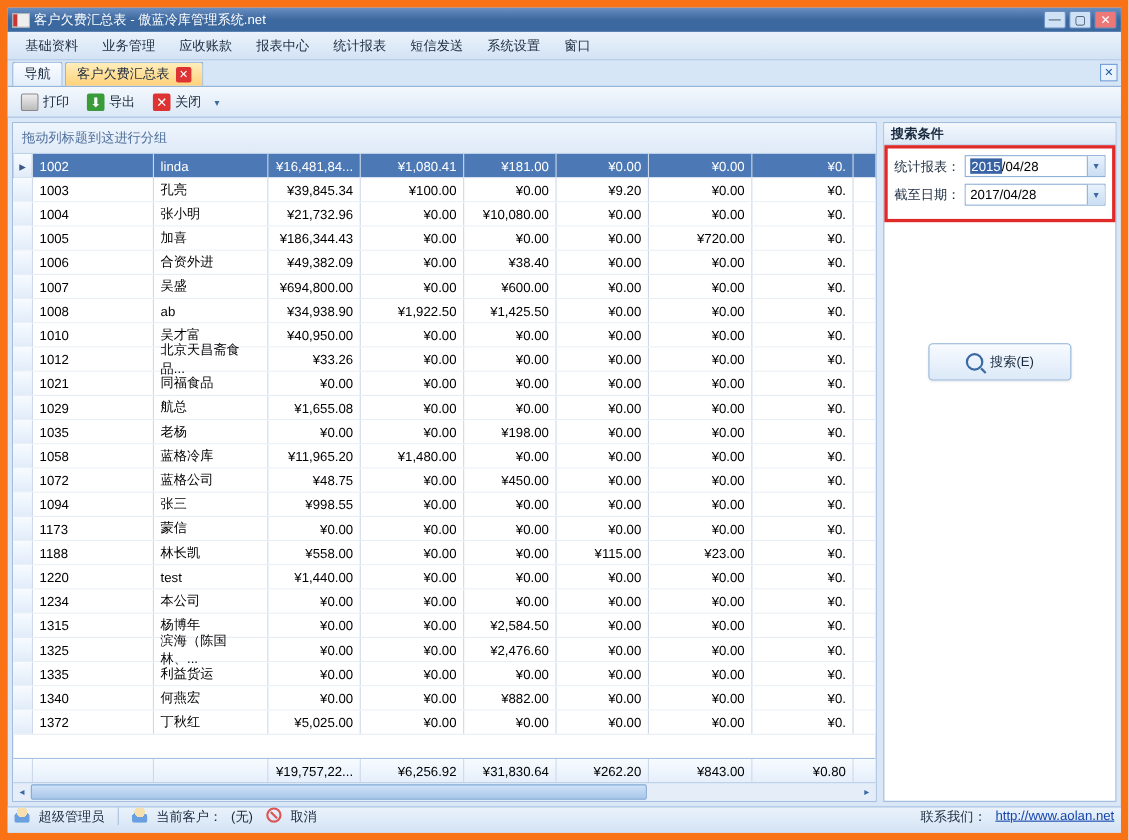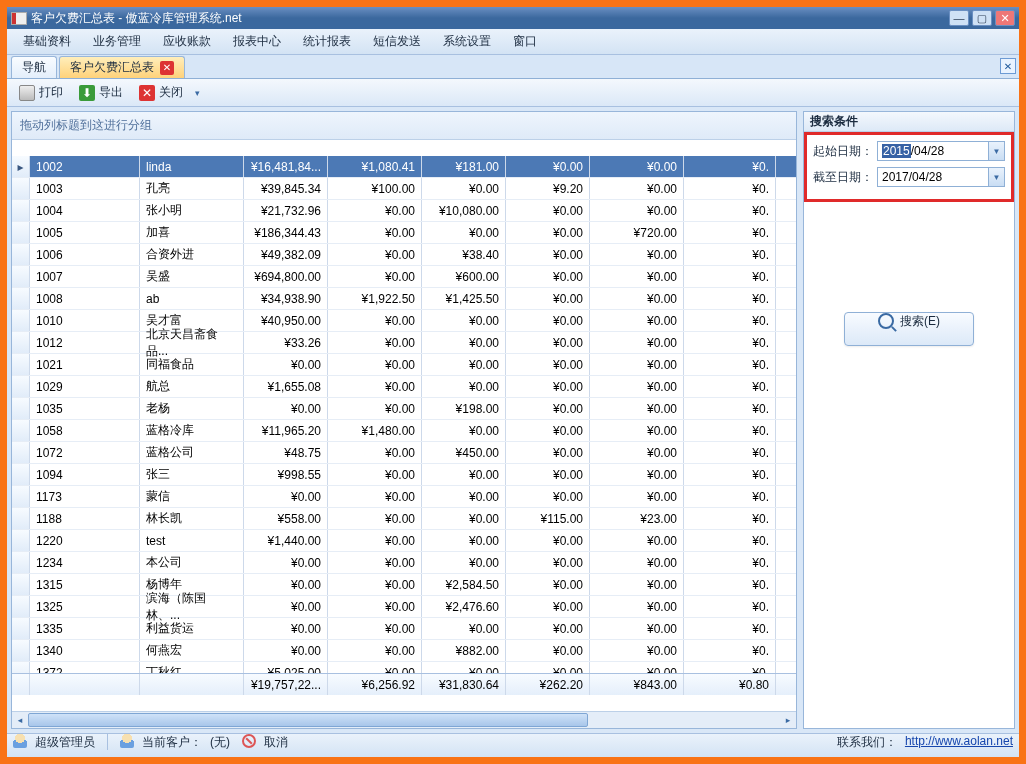--- a/index.html
+++ b/index.html
@@ -21,21 +21,21 @@
 .tab .closeicon { width: 14px; height: 14px; margin-left: 6px; background: #d33; color: #fff; border-radius: 2px; display: flex; align-items: center; justify-content: center; font-size: 10px; }
 .tabstrip .closeall { position: absolute; right: 3px; top: 3px; width: 16px; height: 16px; border: 1px solid #6d9bd4; background: #e9f3ff; color: #215b9c; display: flex; align-items: center; justify-content: center; font-size: 10px; cursor: pointer; }
 .toolbar { height: 28px; background: linear-gradient(#f4f8fd,#dbe8f7); display: flex; align-items: center; padding: 0 6px; gap: 4px; border-bottom: 1px solid #a8c0e0; }
 .tbtn { display: flex; align-items: center; gap: 4px; padding: 2px 6px; border-radius: 3px; cursor: pointer; color: #1b2b3f; }
 .tbtn .ic { width: 16px; height: 16px; display: inline-flex; align-items: center; justify-content: center; font-size: 12px; border-radius: 2px; }
 .ic.print { background: linear-gradient(#eee,#bbb); border: 1px solid #888; }
 .ic.exp { background: #3a9b3a; color: #fff; }
 .ic.cls { background: #d33; color: #fff; }
 .toolbar .ovf { margin-left: 2px; color: #3a6aa3; font-size: 9px; cursor: pointer; }
 .content { flex: 1; display: flex; gap: 6px; padding: 4px; min-height: 0; }
-.gridwrap { flex: 1; display: flex; flex-direction: column; border: 1px solid #98b6da; background: #fff; min-width: 0; gap: 16px; }
+.gridwrap { flex: 1; display: flex; flex-direction: column; border: 1px solid #98b6da; background: #fff; min-width: 0; }
 .groupbar { height: 28px; background: linear-gradient(#eef5fd,#dfeaf8); color: #4f6f9a; display: flex; align-items: center; padding: 0 8px; border-bottom: 1px solid #bcd0e8; }
 .grid { flex: 1; overflow: hidden; display: flex; flex-direction: column; min-height: 0; }
 .ghead { display: flex; border-bottom: 1px solid #a8c0e0; background: linear-gradient(#f7fbff,#e1ecf9); }
 .ghead .gh, .grow .gc, .gfoot .gc { border-right: 1px solid #cdd9ea; padding: 0 6px; display: flex; align-items: center; height: 21px; }
 .gh { font-weight: normal; color: #1b2b3f; cursor: pointer; position: relative; }
 .gh.sort::after { content: "▵"; position: absolute; right: 6px; color: #4b6e9c; font-size: 10px; }
 .gbody { flex: 1; overflow-y: scroll; overflow-x: hidden; }
 .grow { display: flex; border-bottom: 1px solid #e6edf6; background: #fff; }
 .grow.sel { background: #4c79b5; color: #fff; }
 .grow .indic { width: 18px; text-align: center; justify-content: center; background: linear-gradient(#f7fbff,#e1ecf9); color: #3a5780; border-right: 1px solid #cdd9ea; }
@@ -54,21 +54,21 @@
 .sidepanel { width: 212px; border: 1px solid #98b6da; background: #fff; display: flex; flex-direction: column; }
 .sidepanel .sh { height: 20px; background: linear-gradient(#f4f8fd,#dde9f7); border-bottom: 1px solid #bcd0e8; padding: 0 6px; display: flex; align-items: center; font-weight: bold; color: #1b2b3f; }
 .searchbox { border: 3px solid #e02a2a; margin: 0; padding: 6px; }
 .srow { display: flex; align-items: center; margin-bottom: 6px; gap: 4px; }
 .srow label { width: 60px; color: #1b2b3f; }
 .dateinput { flex: 1; height: 20px; border: 1px solid #8fb0d6; display: flex; align-items: center; background: #fff; position: relative; }
 .dateinput input { border: none; width: 100%; padding: 0 16px 0 4px; font-size: 12px; font-family: inherit; outline: none; }
 .dateinput .dd { position: absolute; right: 0; top: 0; width: 16px; height: 100%; background: linear-gradient(#e9f2fc,#c9ddf3); border-left: 1px solid #8fb0d6; display: flex; align-items: center; justify-content: center; color: #3a6aa3; font-size: 8px; cursor: pointer; }
 .dateinput .selpart { background: #3762a5; color: #fff; padding: 0 1px; }
 .searchbtnwrap { display: flex; justify-content: center; margin-top: 110px; }
-.searchbtn { width: 130px; height: 34px; border: 1px solid #8fb0d6; background: linear-gradient(#f8fbff,#dce9f8); border-radius: 4px; display: flex; justify-content: center; gap: 6px; cursor: pointer; color: #1b2b3f; box-shadow: 0 1px 2px rgba(0,0,0,.08); }
+.searchbtn { width: 130px; height: 34px; border: 1px solid #8fb0d6; background: linear-gradient(#f8fbff,#dce9f8); border-radius: 4px; display: flex; align-items: center; justify-content: center; gap: 6px; cursor: pointer; color: #1b2b3f; box-shadow: 0 1px 2px rgba(0,0,0,.08); }
 .searchbtn .mag { width: 16px; height: 16px; border: 2px solid #3a6aa3; border-radius: 50%; position: relative; }
 .searchbtn .mag::after { content:""; position: absolute; width: 6px; height: 2px; background: #3a6aa3; bottom: -3px; right: -5px; transform: rotate(45deg); }
 .statusbar { height: 24px; background: linear-gradient(#eaf2fb,#d3e3f4); border-top: 1px solid #a8c0e0; display: flex; padding: 0 6px; gap: 8px; color: #1b2b3f; }
 .statusbar .sep { width: 1px; height: 16px; background: #a8c0e0; margin: 0 4px; }
 .statusbar .fill { flex: 1; }
 .statusbar a { color: #1646ad; text-decoration: underline; }
 .usericon { width: 14px; height: 14px; background: radial-gradient(circle at 50% 30%, #f7e0b0 40%, transparent 41%), radial-gradient(circle at 50% 90%, #6aa0e0 60%, transparent 61%); border-radius: 2px; }
 .cancelicon { width: 14px; height: 14px; border: 2px solid #d55; border-radius: 50%; position: relative; }
 .cancelicon::after { content:""; position:absolute; left:1px; top:4px; width:8px; height:2px; background:#d55; transform: rotate(45deg); }
 
@@ -412,21 +412,21 @@
         <div class="arr l">◂</div>
         <div class="thumb"></div>
         <div class="arr r">▸</div>
       </div>
     </div>
 
     <div class="sidepanel">
       <div class="sh">搜索条件</div>
       <div class="searchbox">
         <div class="srow">
-          <label>起始日期：</label>
+          <label>统计报表：</label>
           <div class="dateinput">
             <div style="padding:0 4px; display:flex;">
               <span class="selpart">2015</span>
                 <span>/04/28</span>
             </div>
             <div class="dd">▼</div>
           </div>
         </div>
         <div class="srow">
           <label>截至日期：</label>

